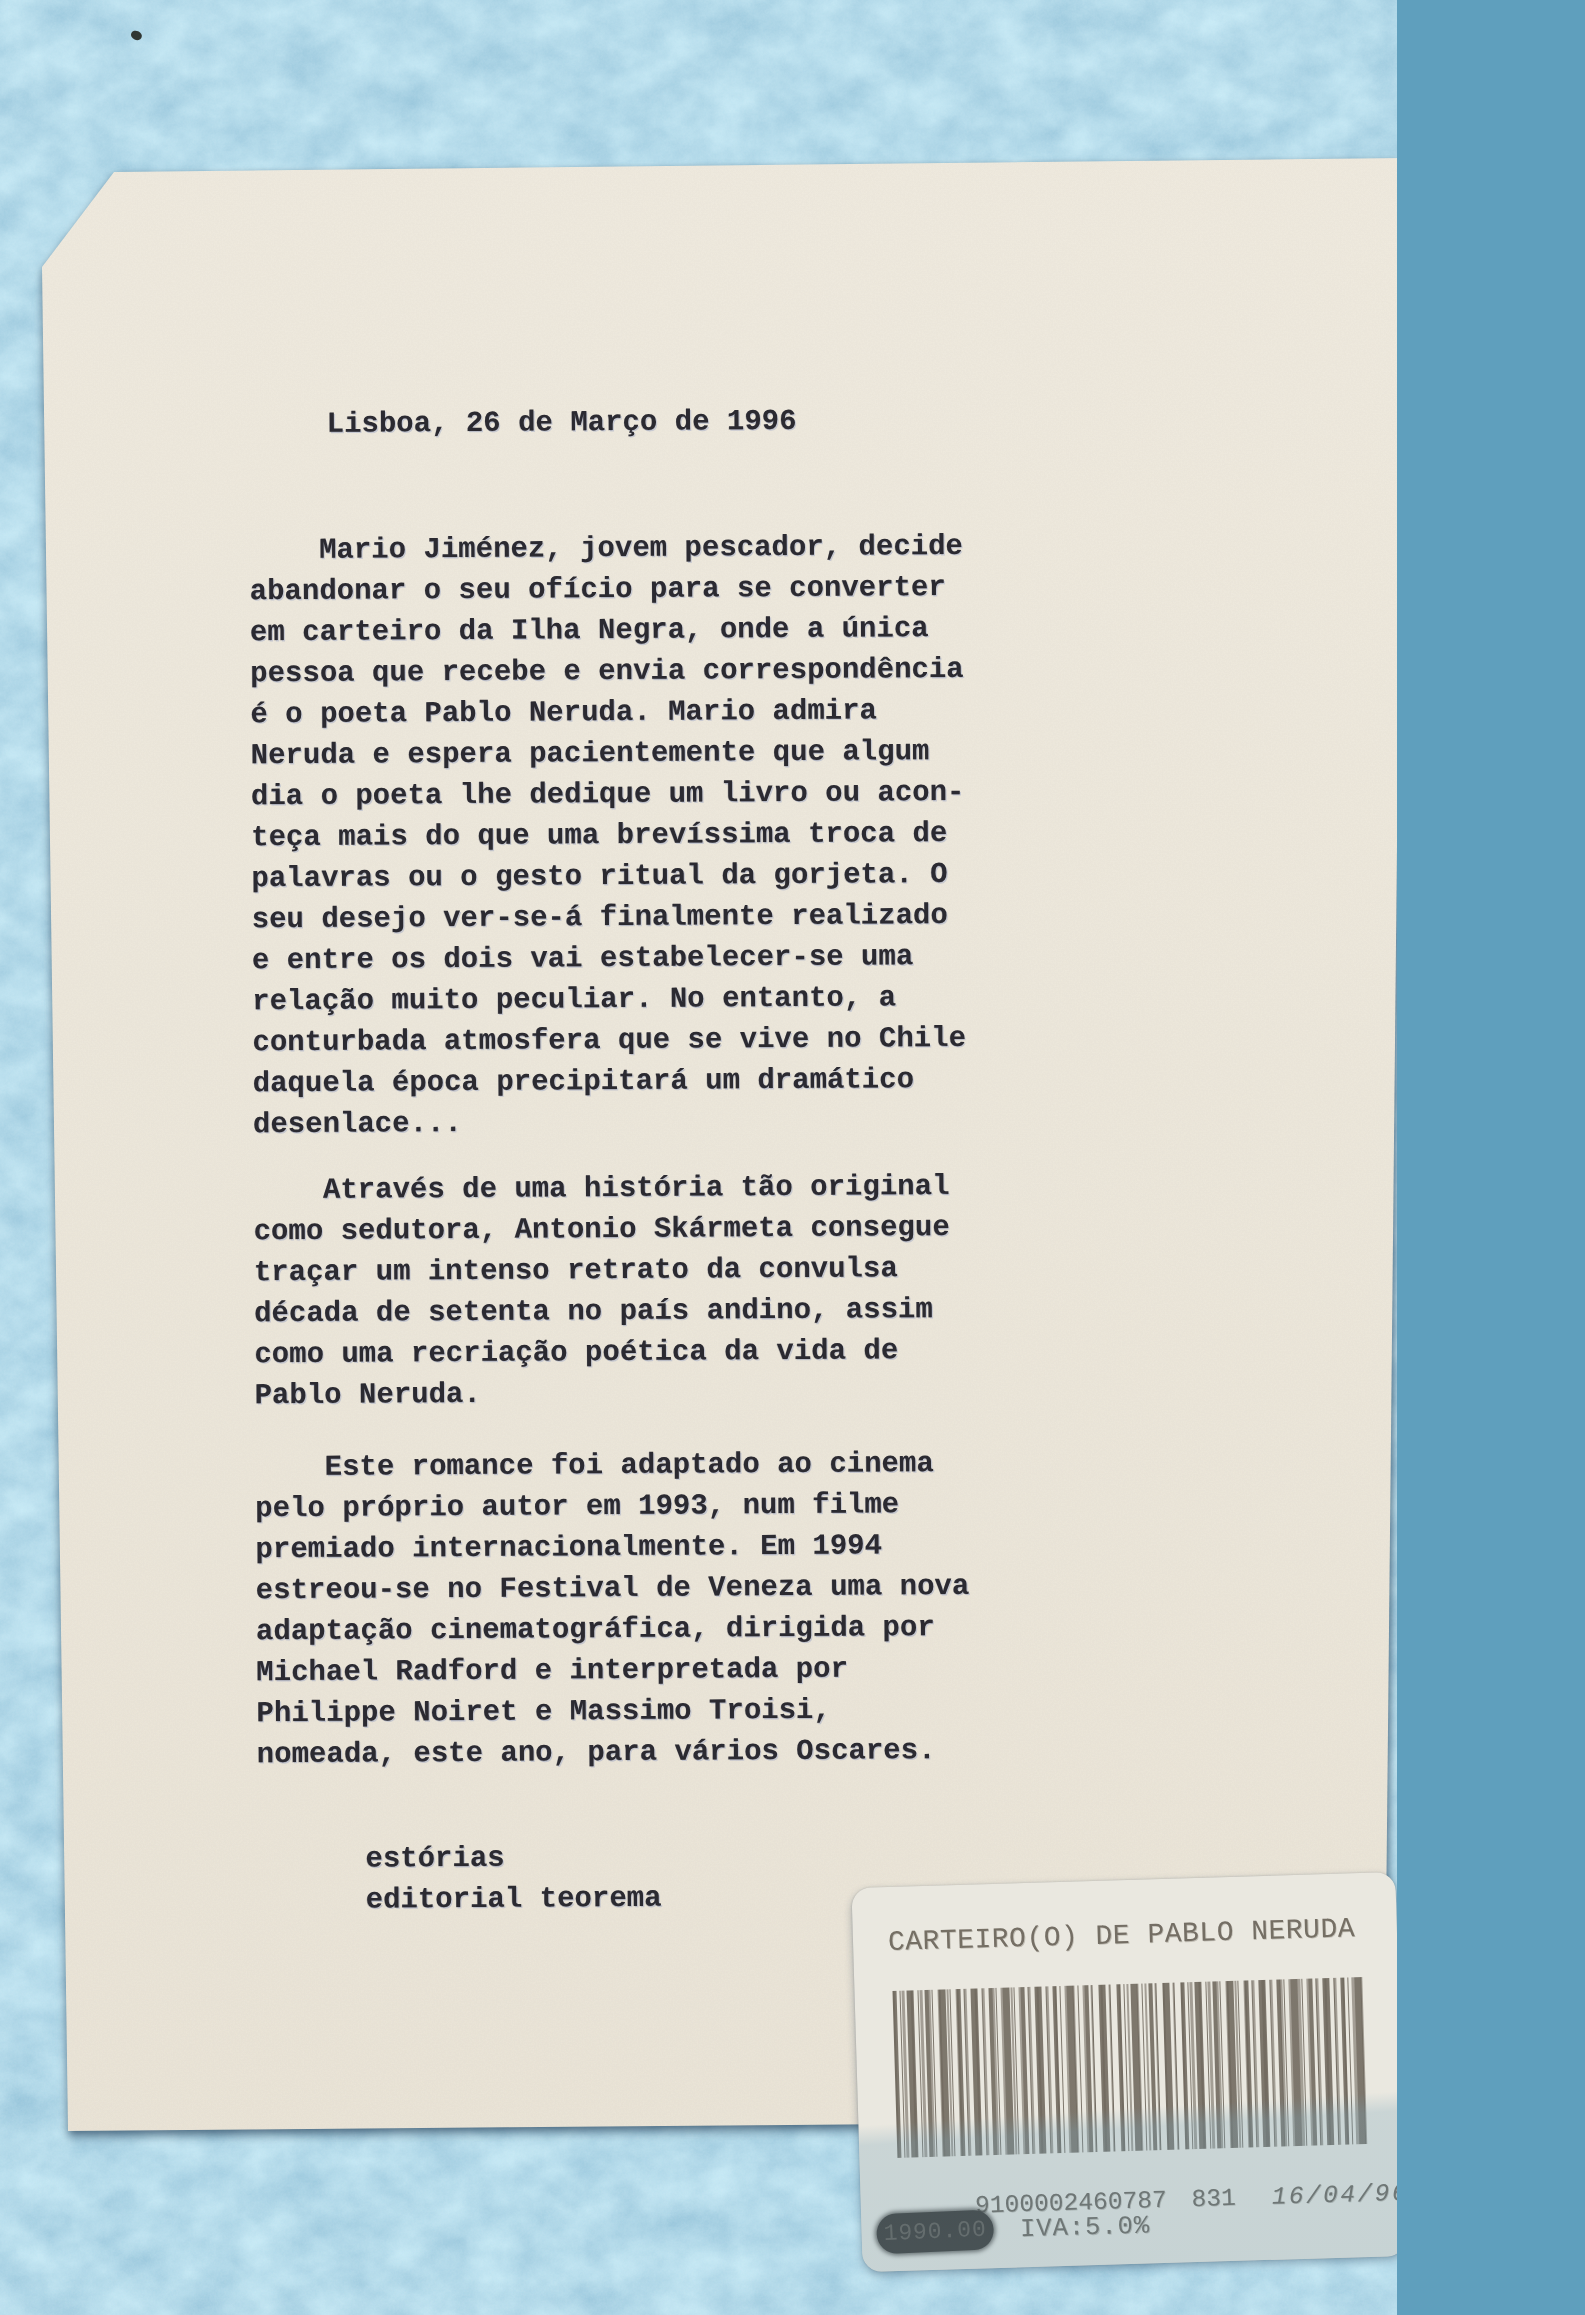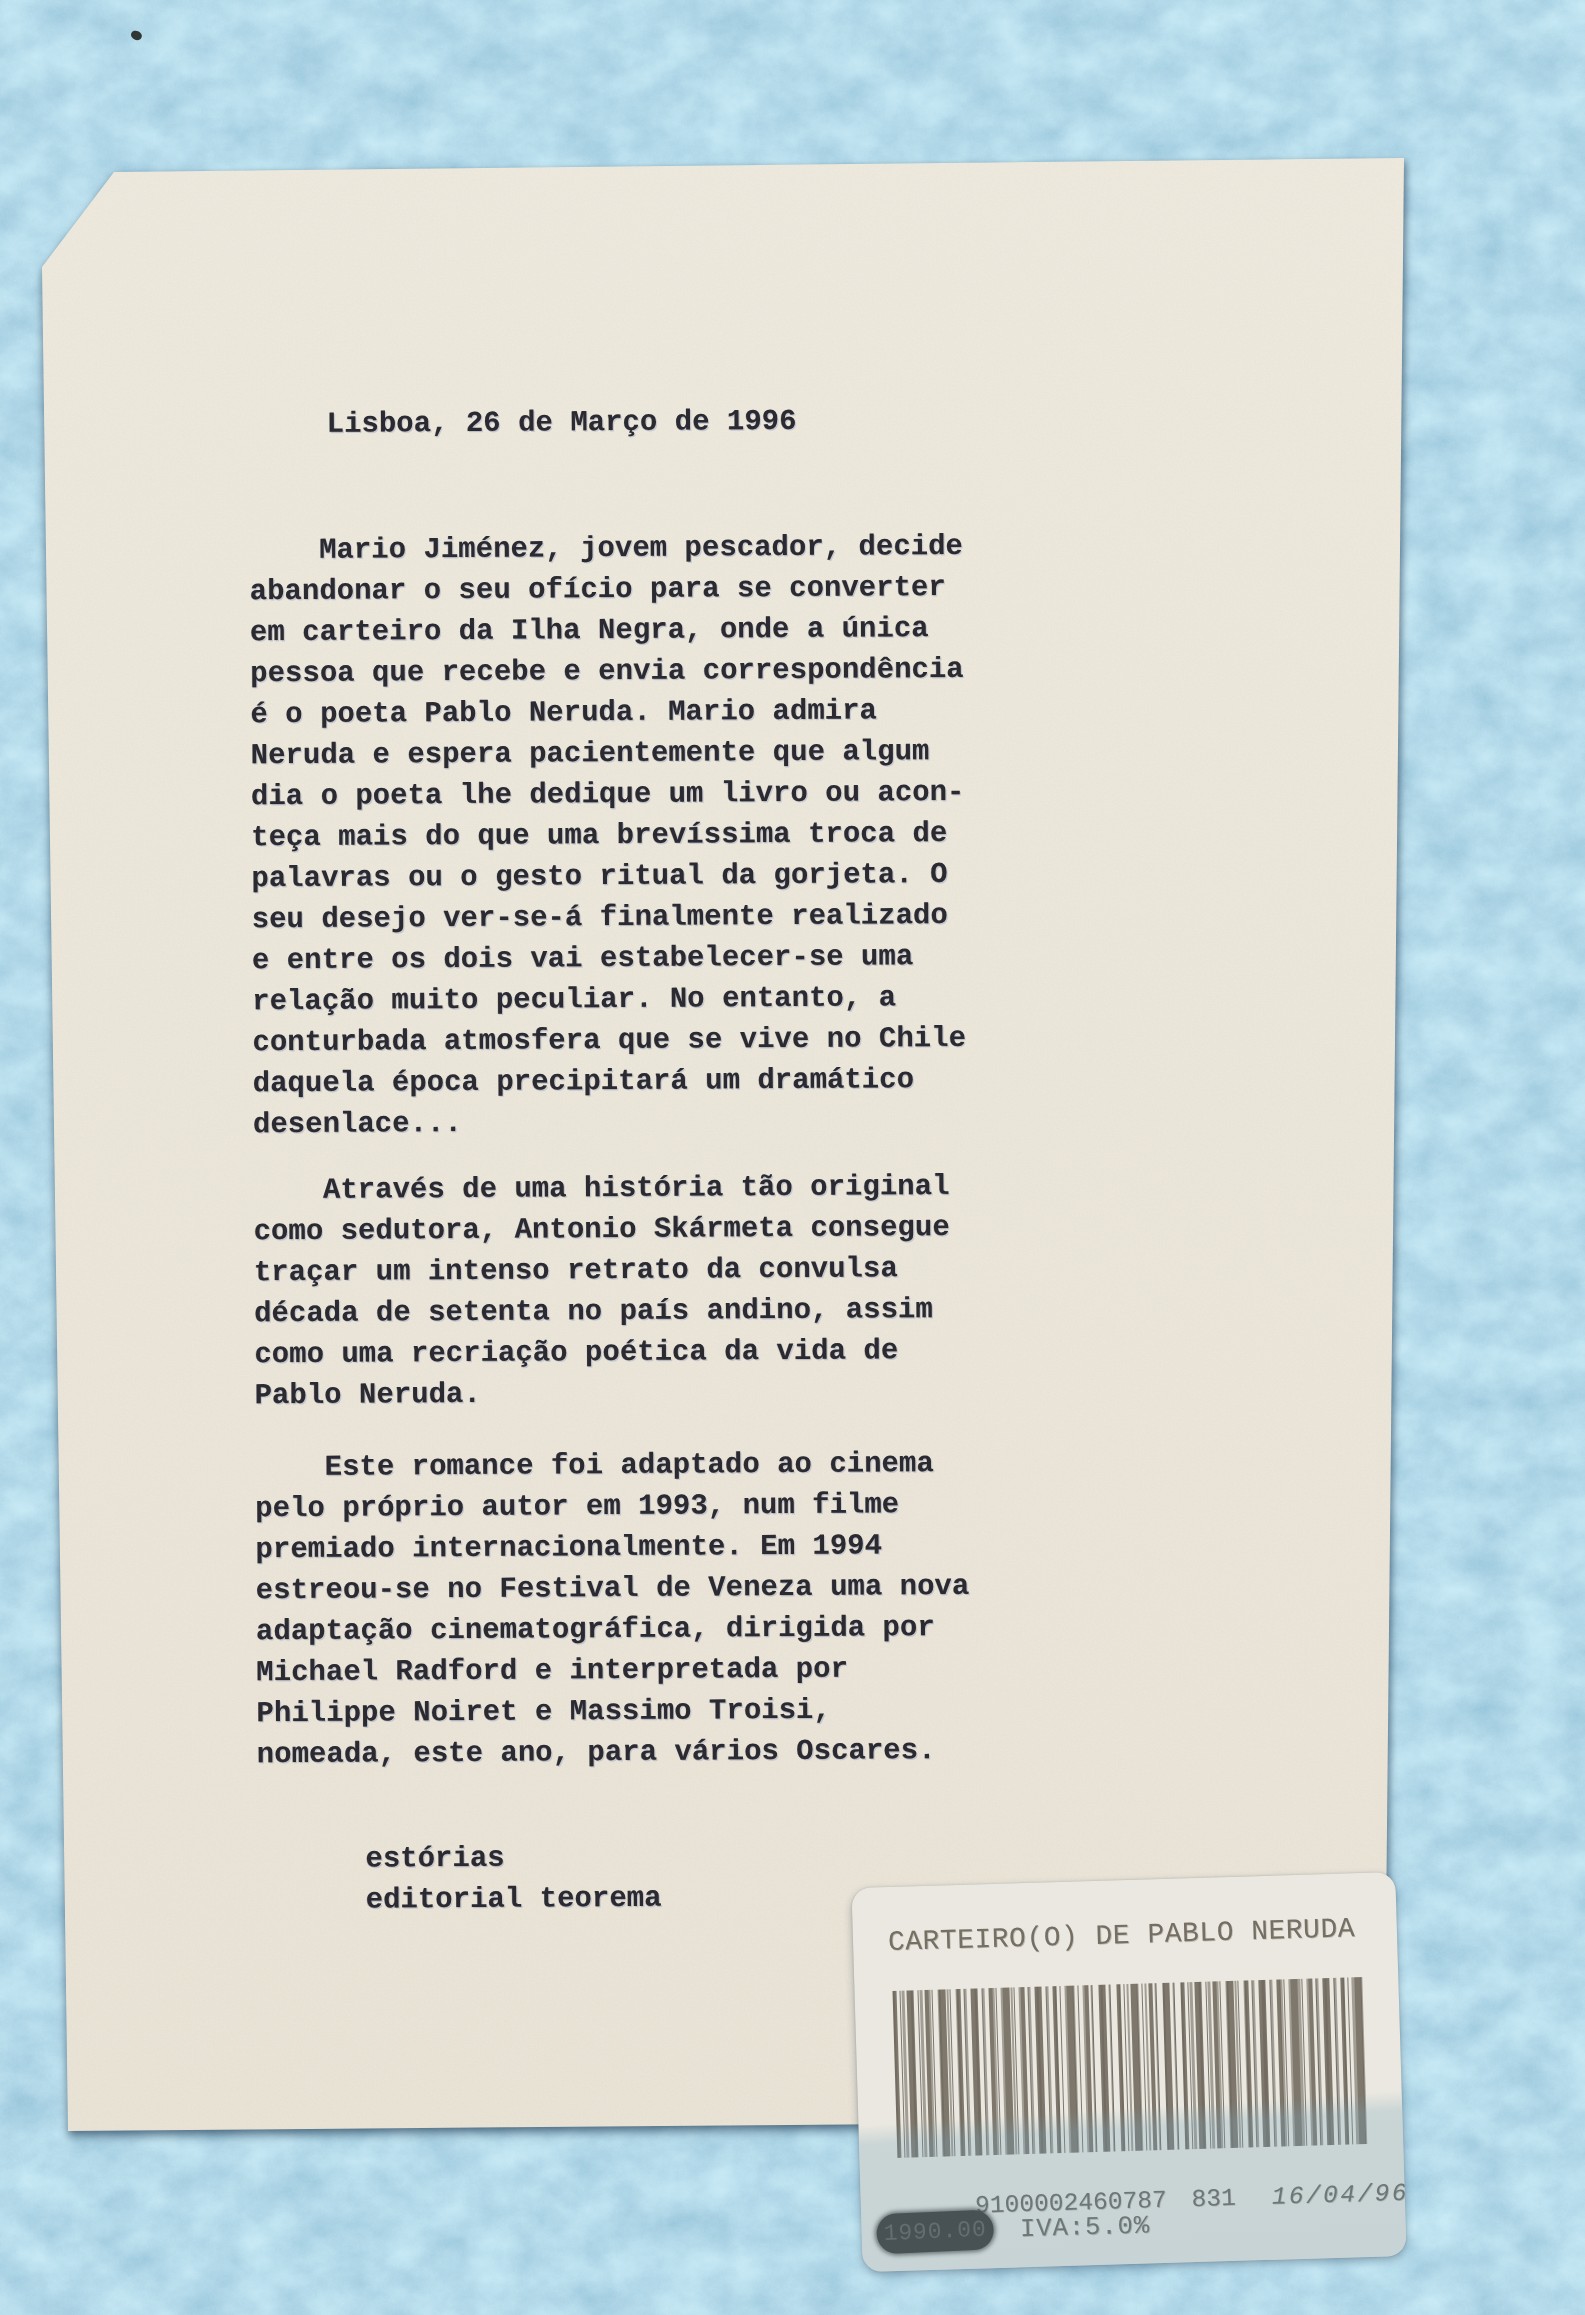--- a/index.html
+++ b/index.html
@@ -2,21 +2,21 @@
 <html style="font-size:15px"><head>
 <meta charset="utf-8">
 <style>
   html, body {
     margin: 0;
     padding: 0;
     background: #5f9fbd;
   }
   .scene {
     position: relative;
-    width: 1585px;
+    width: 1397px;
     height: 2316px;
     overflow: hidden;
     background: #73b3d1;
     font-family: "Liberation Mono", "DejaVu Sans Mono", monospace;
   }
   .backdrop-texture {
     position: absolute;
     inset: 0;
     display: block;
   }

